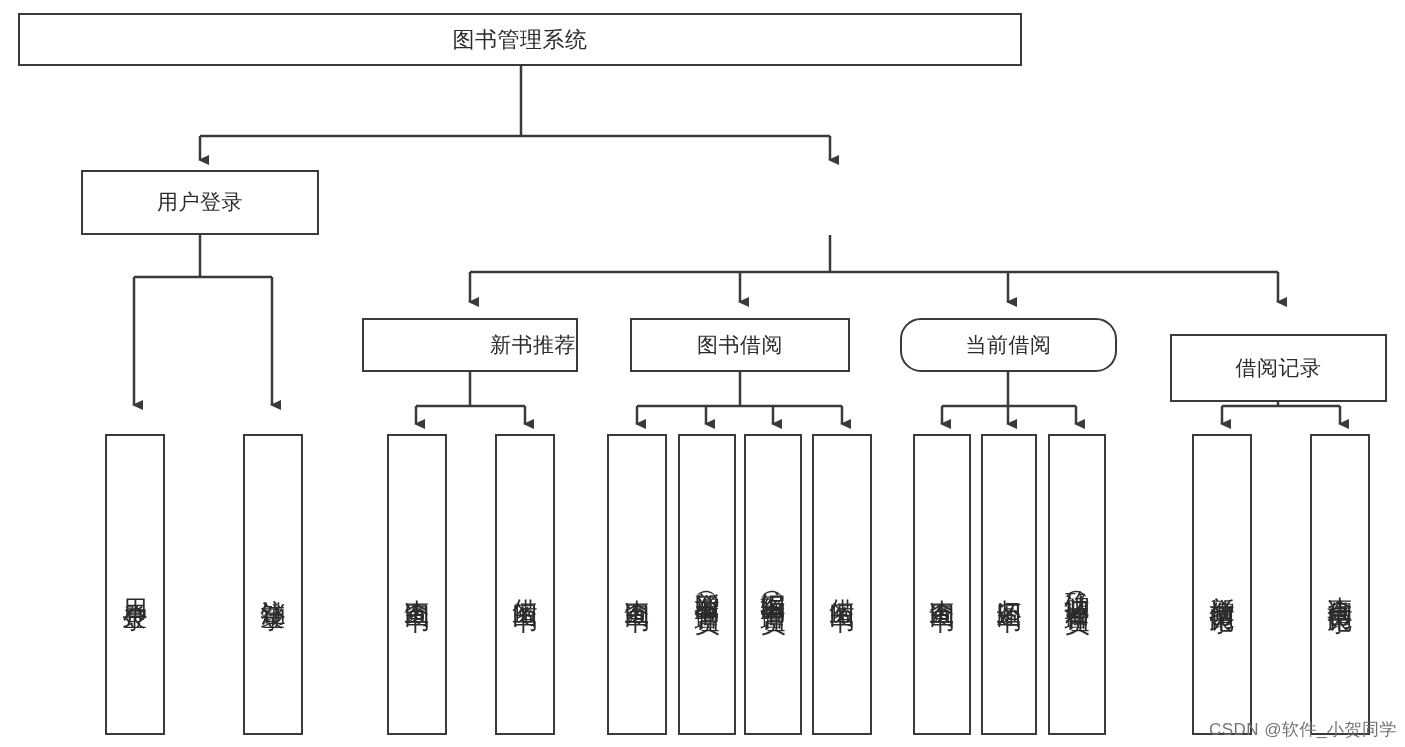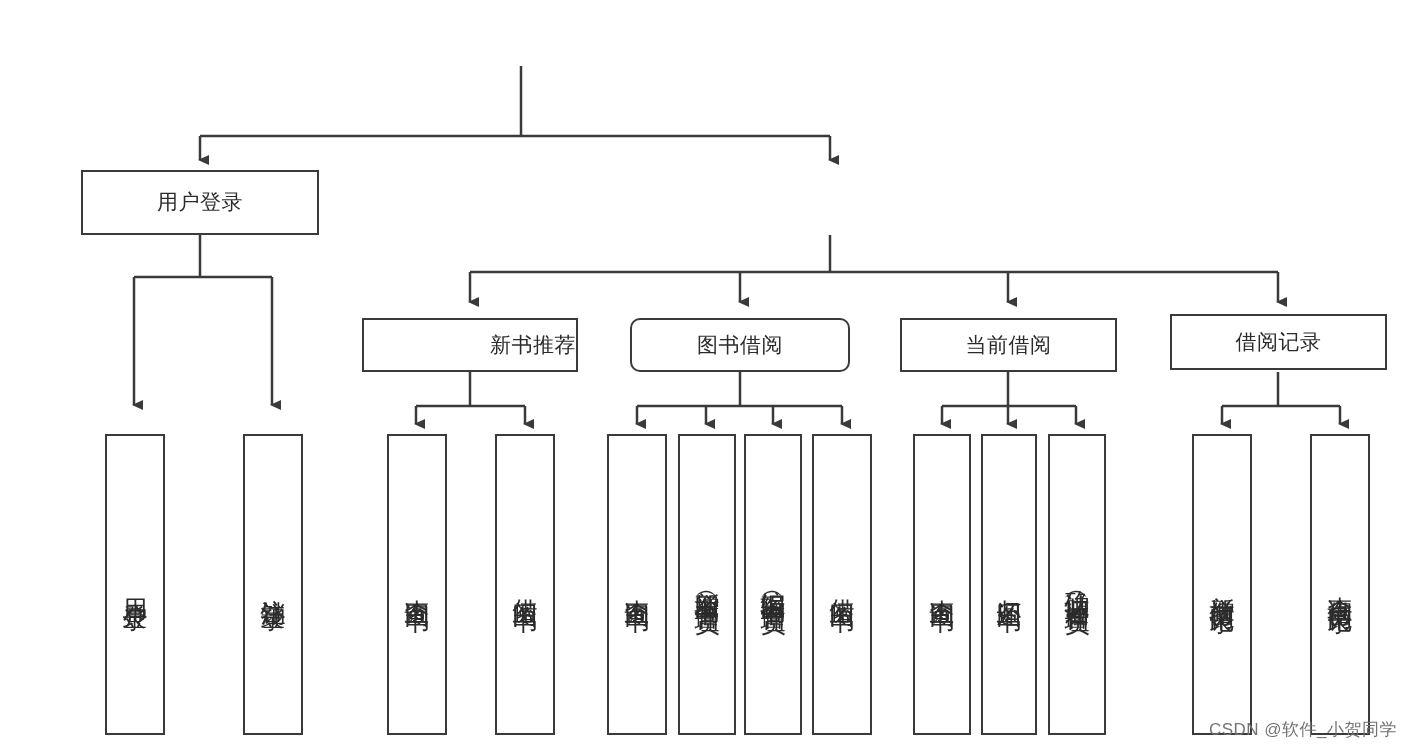--- a/index.html
+++ b/index.html
@@ -118,39 +118,42 @@
       <path d="M1008,406 L1008,424" marker-end="url(#arrow)"></path>
       <path d="M1076,406 L1076,424" marker-end="url(#arrow)"></path>
 
       <path d="M1278,372 L1278,406"></path>
       <path d="M1222,406 L1340,406"></path>
       <path d="M1222,406 L1222,424" marker-end="url(#arrow)"></path>
       <path d="M1340,406 L1340,424" marker-end="url(#arrow)"></path>
     </g>
   </svg>
 
+  <div class="node horizontal root" style="left:18px; top:13px; width:1004px; height:53px;">
+    <span class="label">图书管理系统</span>
+  </div>
 
   <div class="node horizontal" style="left:81px; top:170px; width:238px; height:65px;">
     <span class="label">用户登录</span>
   </div>
 
 
   <div class="node horizontal" style="left:362px; top:318px; width:216px; height:54px;justify-content:flex-end;">
     <span class="label">新书推荐</span>
   </div>
 
-  <div class="node horizontal" style="left:630px; top:318px; width:220px; height:54px;border-radius:10px;">
+  <div class="node horizontal" style="left:630px; top:318px; width:220px; height:54px;">
     <span class="label">图书借阅</span>
   </div>
 
-  <div class="node horizontal" style="left:900px; top:318px; width:217px; height:54px;">
+  <div class="node horizontal" style="left:900px; top:318px; width:217px; height:54px;border-radius:21px;">
     <span class="label">当前借阅</span>
   </div>
 
-  <div class="node horizontal" style="left:1170px; top:314px; width:217px; height:56px;">
+  <div class="node horizontal" style="left:1170px; top:334px; width:217px; height:68px;">
     <span class="label">借阅记录</span>
   </div>
 
   <div class="node vertical" style="left:105px; top:434px; width:60px; height:301px;">
     <span class="label">用户登录</span>
   </div>
   <div class="node vertical" style="left:243px; top:434px; width:60px; height:301px;">
     <span class="label">注销登录</span>
   </div>
 

